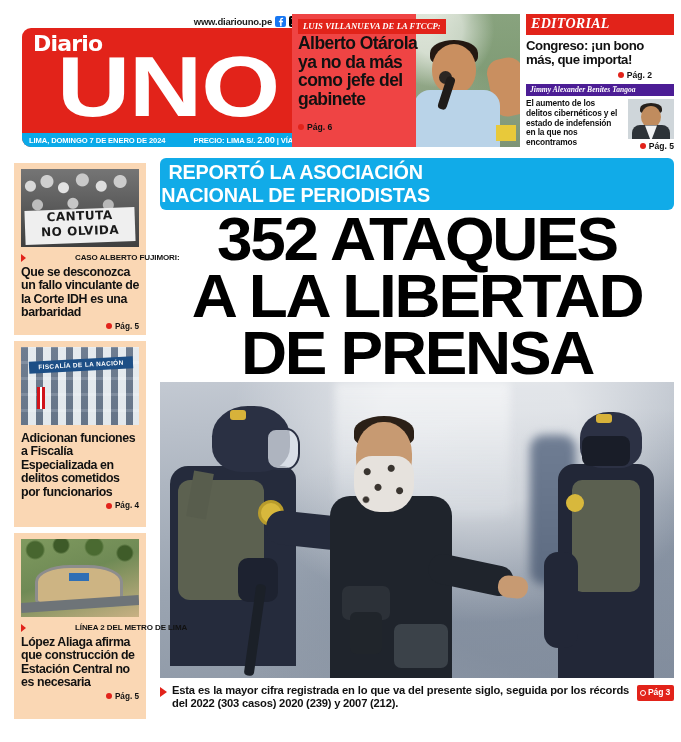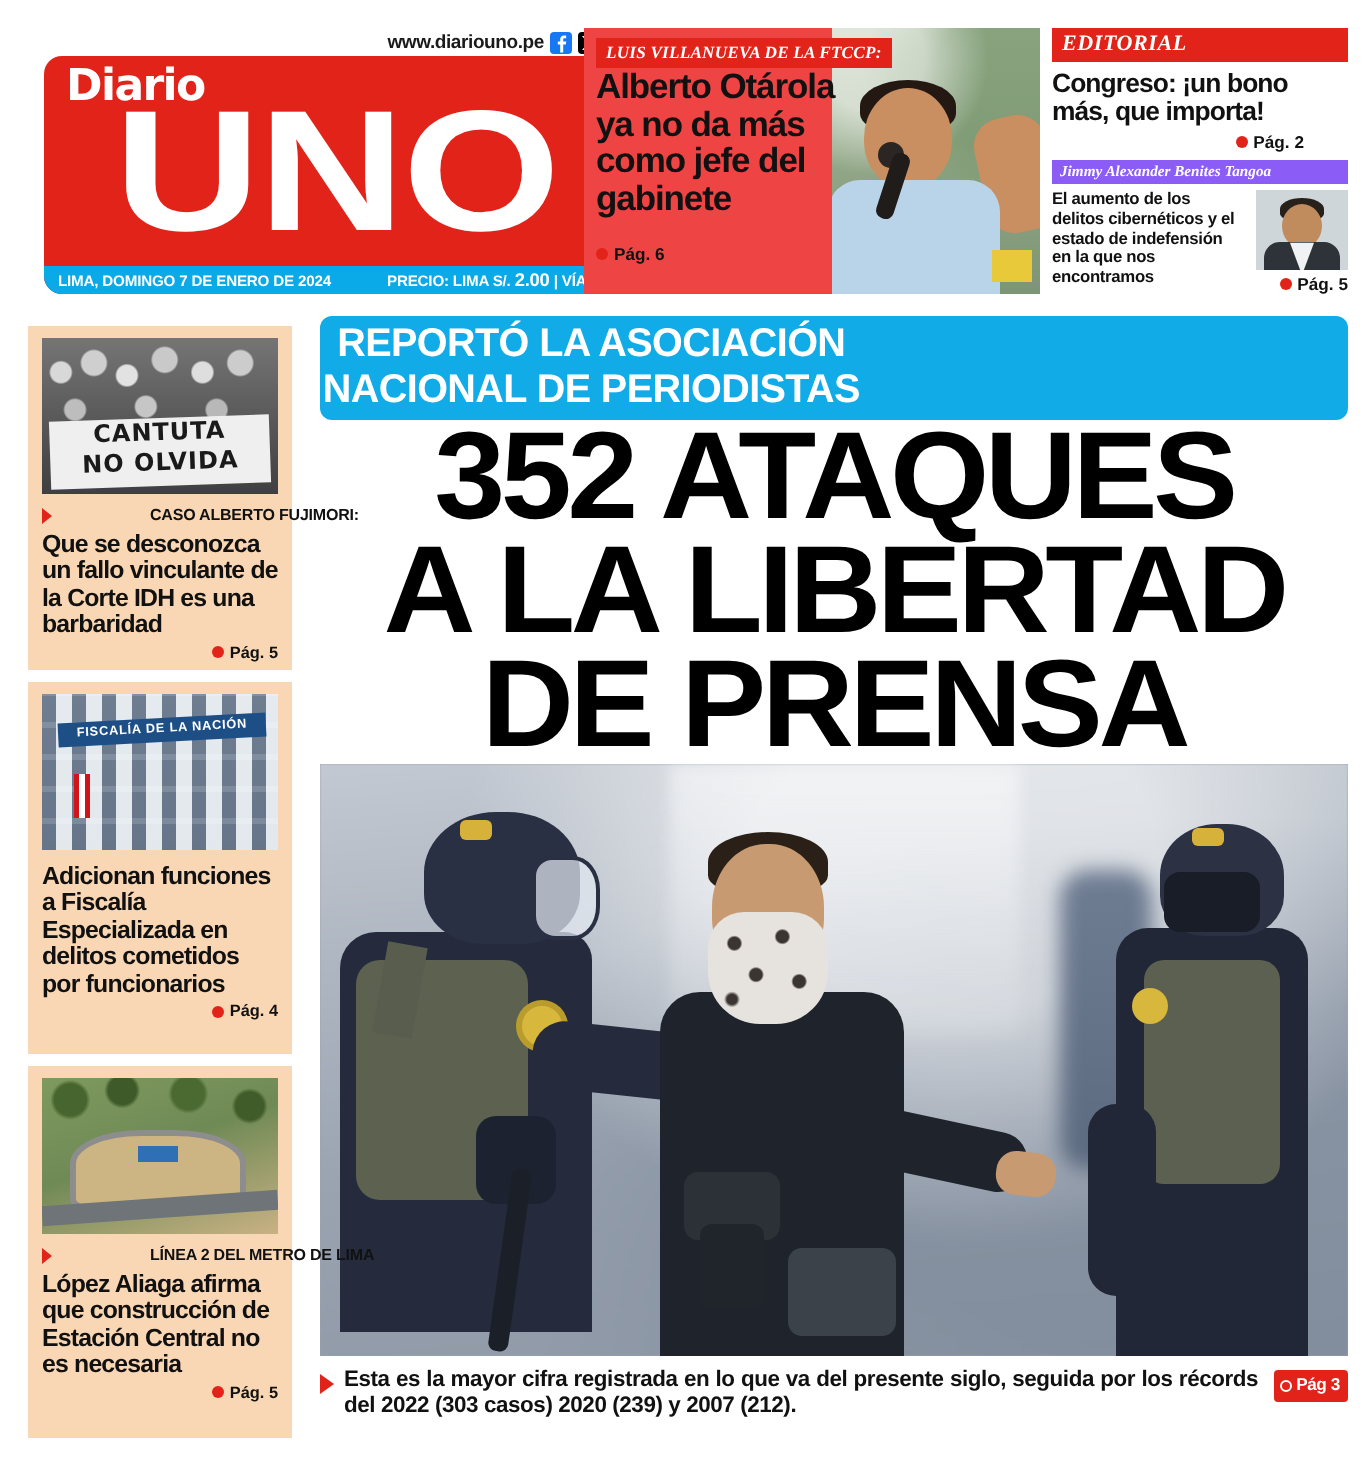--- a/index.html
+++ b/index.html
@@ -235,21 +235,21 @@
   
   .editorial-col {
     position: absolute;
     left: 526px; top: 14px;
     width: 148px;
     height: 133px;
   }
   .ed-band {
     background: #e2231a;
     color: #fff;
-    font-size: 11px;
+    font-size: 14px;
     font-weight: bold;
     font-style: italic;
     padding: 2px 5px 2.5px;
     letter-spacing: 0.3px;
     font-family: "Liberation Serif", serif;
   }
   .ed-head {
     margin-top: 4px;
     color: #111;
     font-size: 13.2px;
@@ -260,21 +260,21 @@
   .ed-pag {
     display: flex;
     justify-content: flex-end;
     align-items: center;
     gap: 3px;
     margin-top: 3px;
     margin-right: 22px;
   }
   .op-band {
     margin-top: 4px;
-    background: #8b5cf6;
+    background: #4c1d95;
     color: #fff;
     font-size: 7.6px;
     font-weight: bold;
     font-style: italic;
     padding: 1.5px 4px 2px;
     white-space: nowrap;
     overflow: hidden;
     font-family: "Liberation Serif", serif;
   }
   .op-body {

